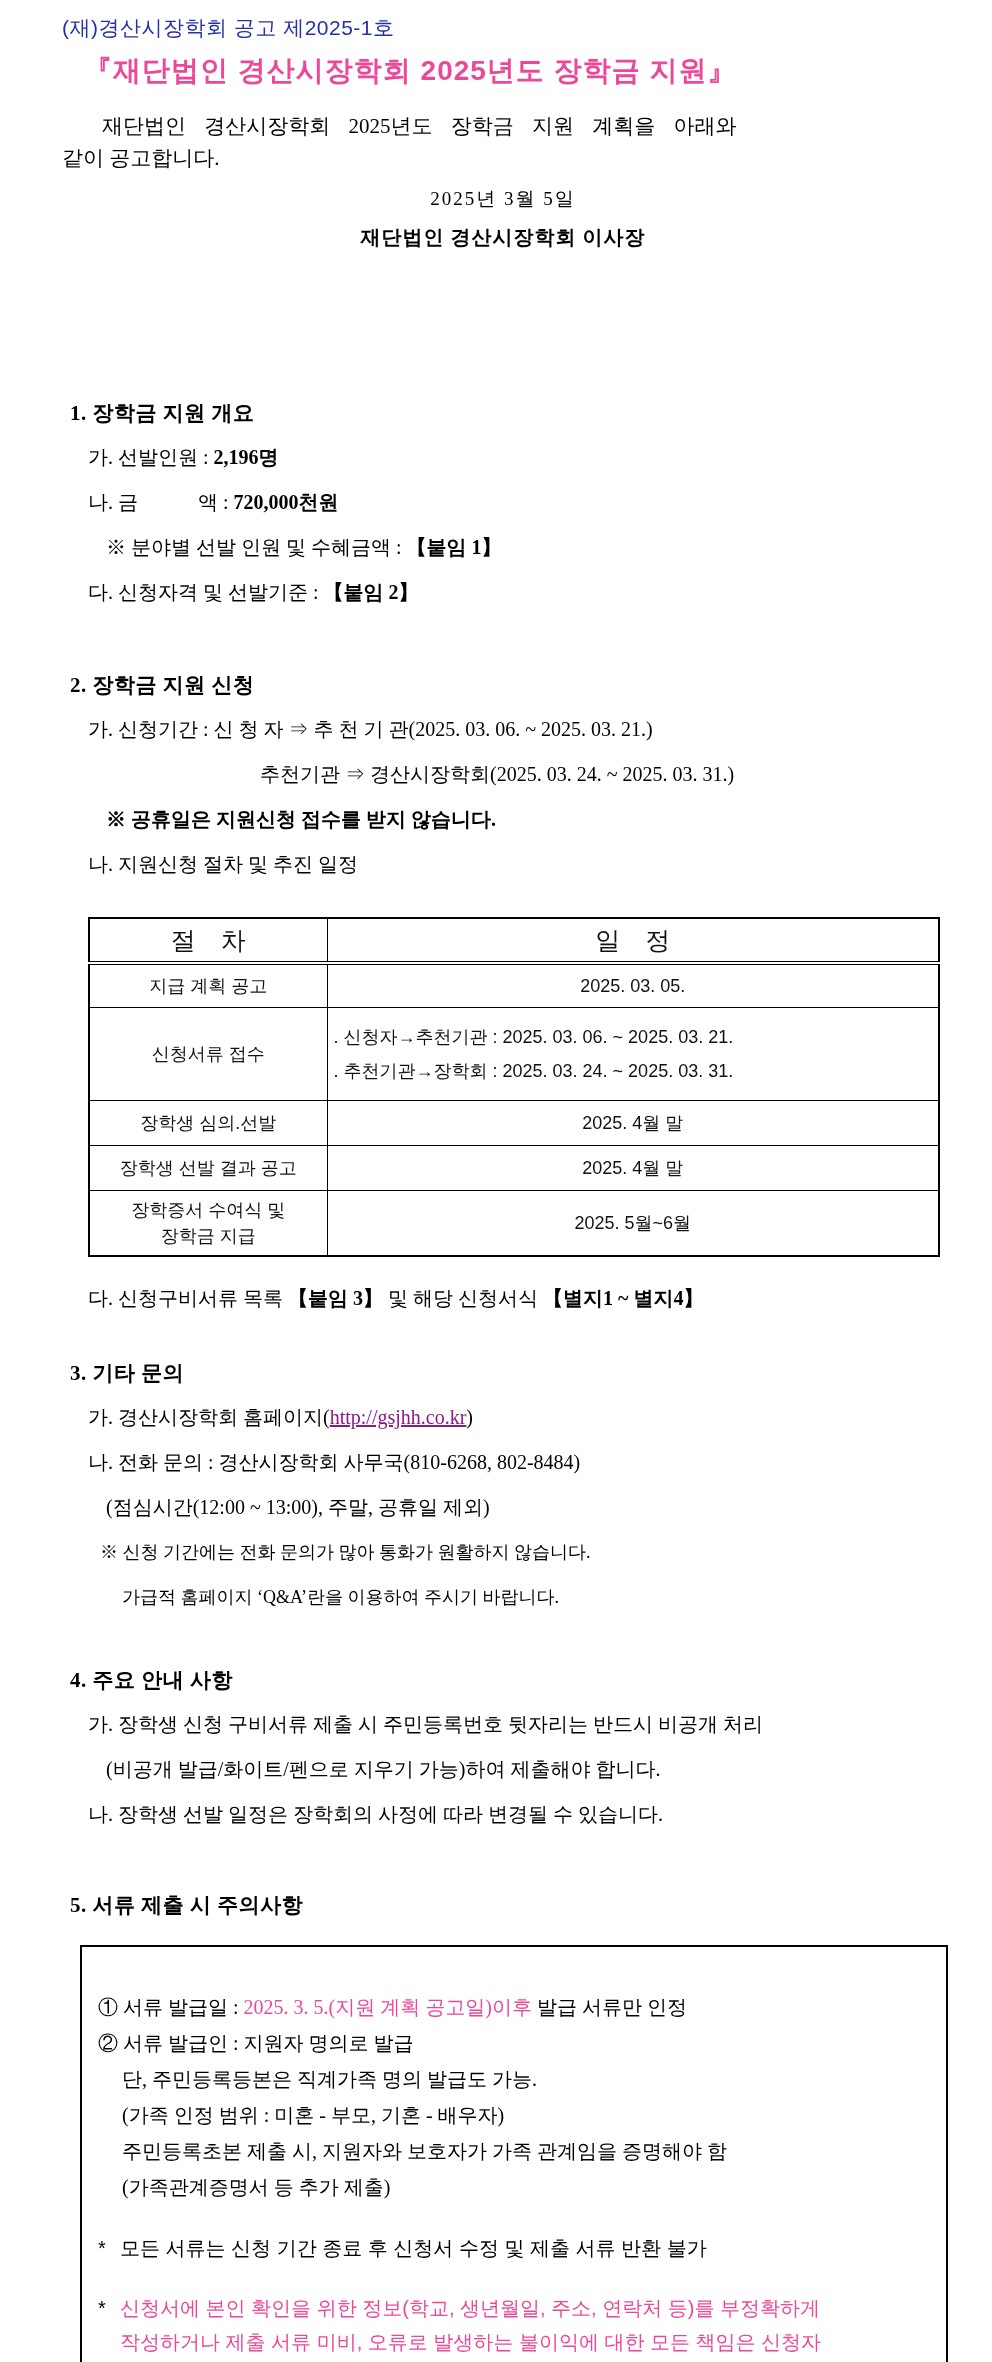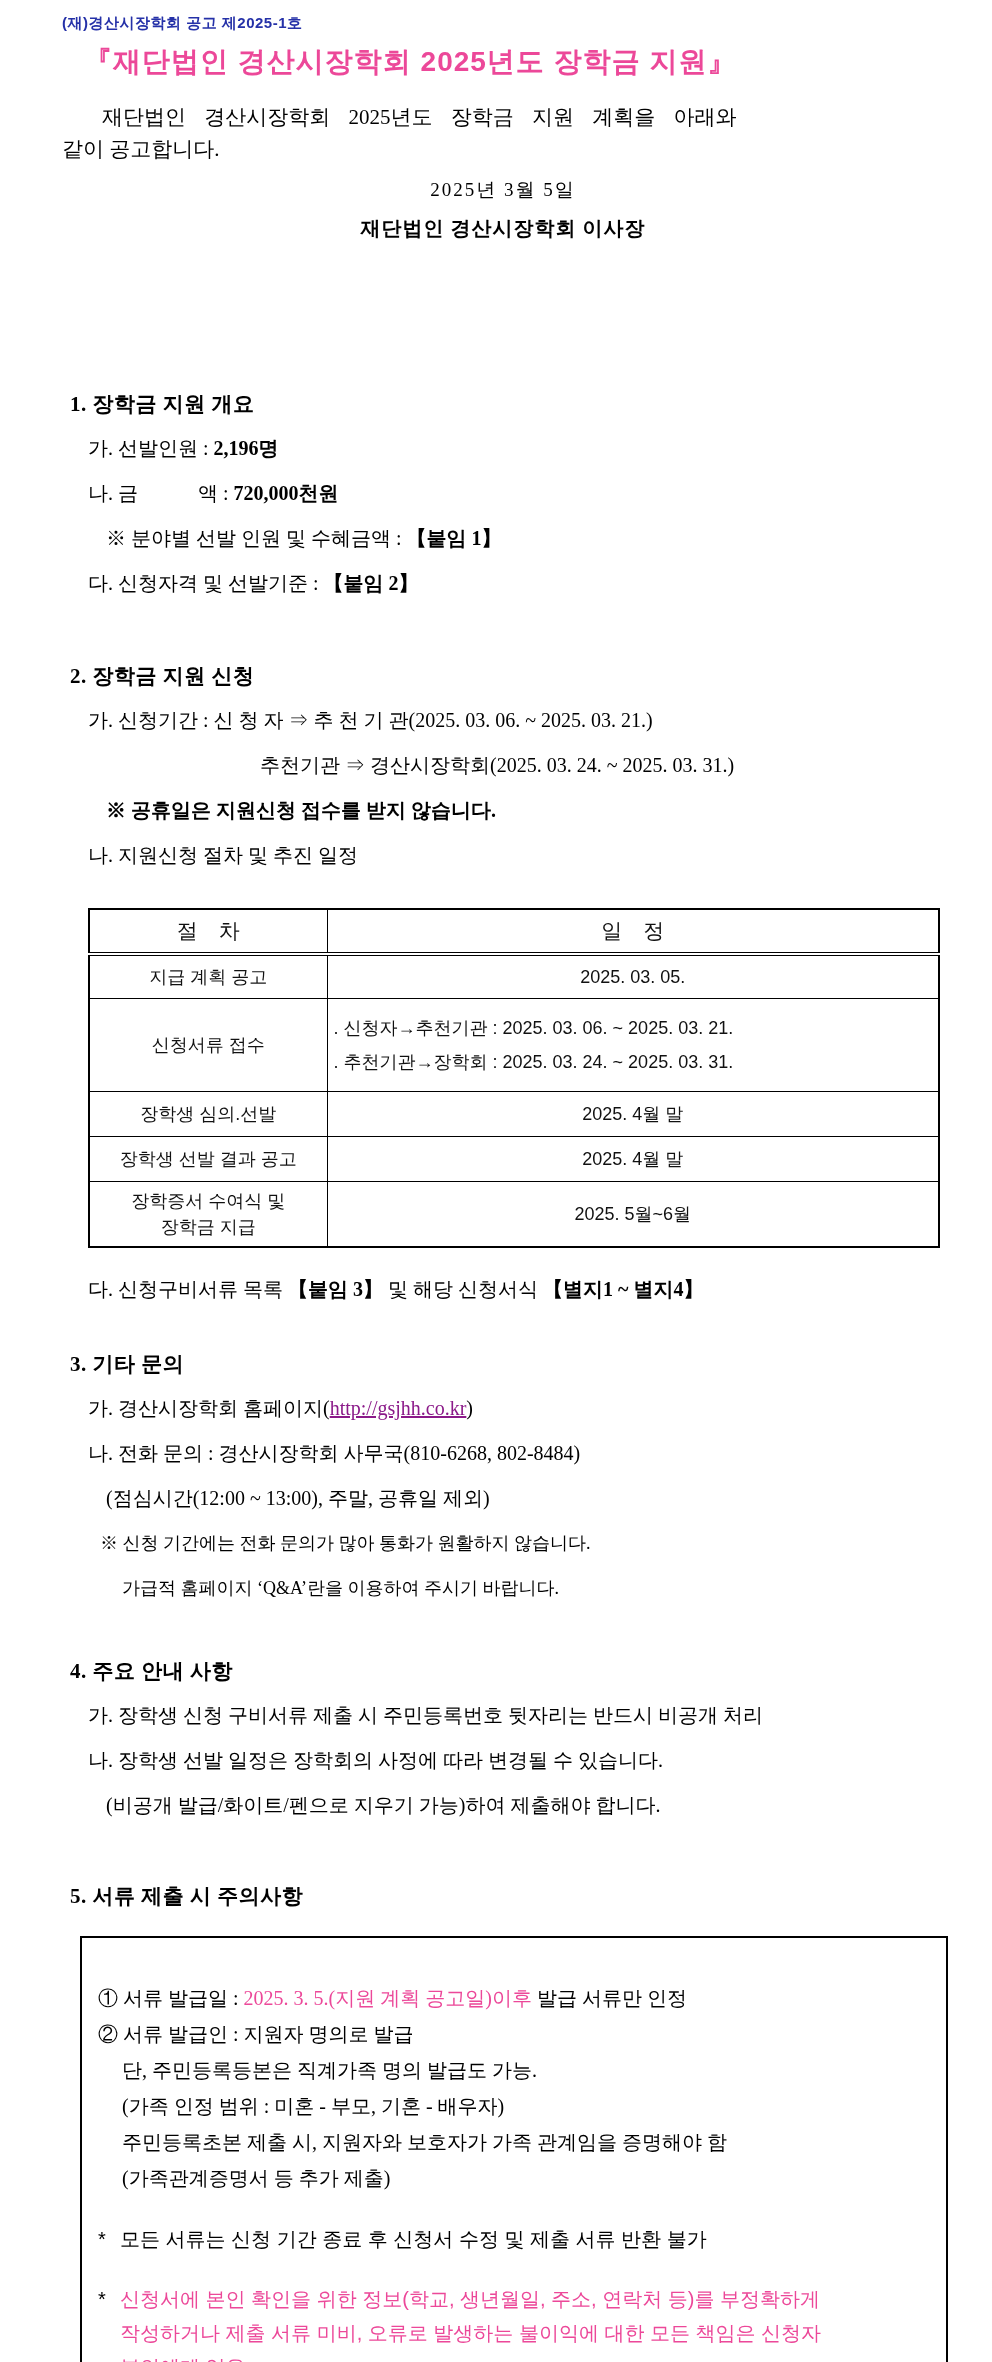--- a/index.html
+++ b/index.html
@@ -13,22 +13,22 @@
     width: 992px;
     min-height: 2362px;
     box-sizing: border-box;
     padding: 14px 48px 40px 62px;
     background: #ffffff;
   }
   .pre { white-space: pre-wrap; }
 
   .notice-no {
     font-family: "Liberation Sans", sans-serif;
-    font-weight: bold;
-    font-size: 15px;
+    font-weight: normal;
+    font-size: 21px;
     color: #2531a8;
     letter-spacing: 0.5px;
   }
   .doc-title {
     font-family: "Liberation Sans", sans-serif;
     font-weight: bold;
     font-size: 28px;
     color: #ec4899;
     margin: 10px 0 0 22px;
     letter-spacing: 1px;
@@ -68,21 +68,21 @@
     border: 2px solid #000000;
   }
   table.sched th, table.sched td {
     border: 1px solid #000000;
     padding: 4px 6px;
     font-weight: normal;
   }
   table.sched th {
     border-bottom: 4px double #000000;
     height: 34px;
-    font-size: 21px;
+    font-size: 25px;
   }
   .col-proc { width: 238px; }
   td.proc { text-align: center; white-space: pre-line; line-height: 26px; }
   td.when { text-align: center; }
   td.when-left { text-align: left; padding-left: 10px; line-height: 34px; }
   tr.r1 td { height: 34px; }
   tr.r2 td { height: 84px; }
   tr.r3 td { height: 36px; }
   tr.r4 td { height: 36px; }
   tr.r5 td { height: 56px; }
@@ -194,22 +194,22 @@
     </div>
     <div class="li">나. 전화 문의 : 경산시장학회 사무국(810-6268, 802-8484)</div>
     <div class="li sub-note">(점심시간(12:00 ~ 13:00), 주말, 공휴일 제외)</div>
     <div class="li small-note">※ 신청 기간에는 전화 문의가 많아 통화가 원활하지 않습니다.</div>
     <div class="li small-note2">가급적 홈페이지 ‘Q&amp;A’란을 이용하여 주시기 바랍니다.</div>
   </div>
 
   <div class="sec sec4">
     <div class="sec-h">4. 주요 안내 사항</div>
     <div class="li">가. 장학생 신청 구비서류 제출 시 주민등록번호 뒷자리는 반드시 비공개 처리</div>
+    <div class="li sub-note">(비공개 발급/화이트/펜으로 지우기 가능)하여 제출해야 합니다.</div>
     <div class="li">나. 장학생 선발 일정은 장학회의 사정에 따라 변경될 수 있습니다.</div>
-    <div class="li sub-note">(비공개 발급/화이트/펜으로 지우기 가능)하여 제출해야 합니다.</div>
   </div>
 
   <div class="sec sec5">
     <div class="sec-h">5. 서류 제출 시 주의사항</div>
 
     <div class="notice-box">
       <div class="box-line">
         <span>① 서류 발급일 : </span><span class="red">2025. 3. 5.(지원 계획 공고일)이후</span><span> 발급 서류만 인정</span>
       </div>
       <div class="box-line">② 서류 발급인 : 지원자 명의로 발급</div>

